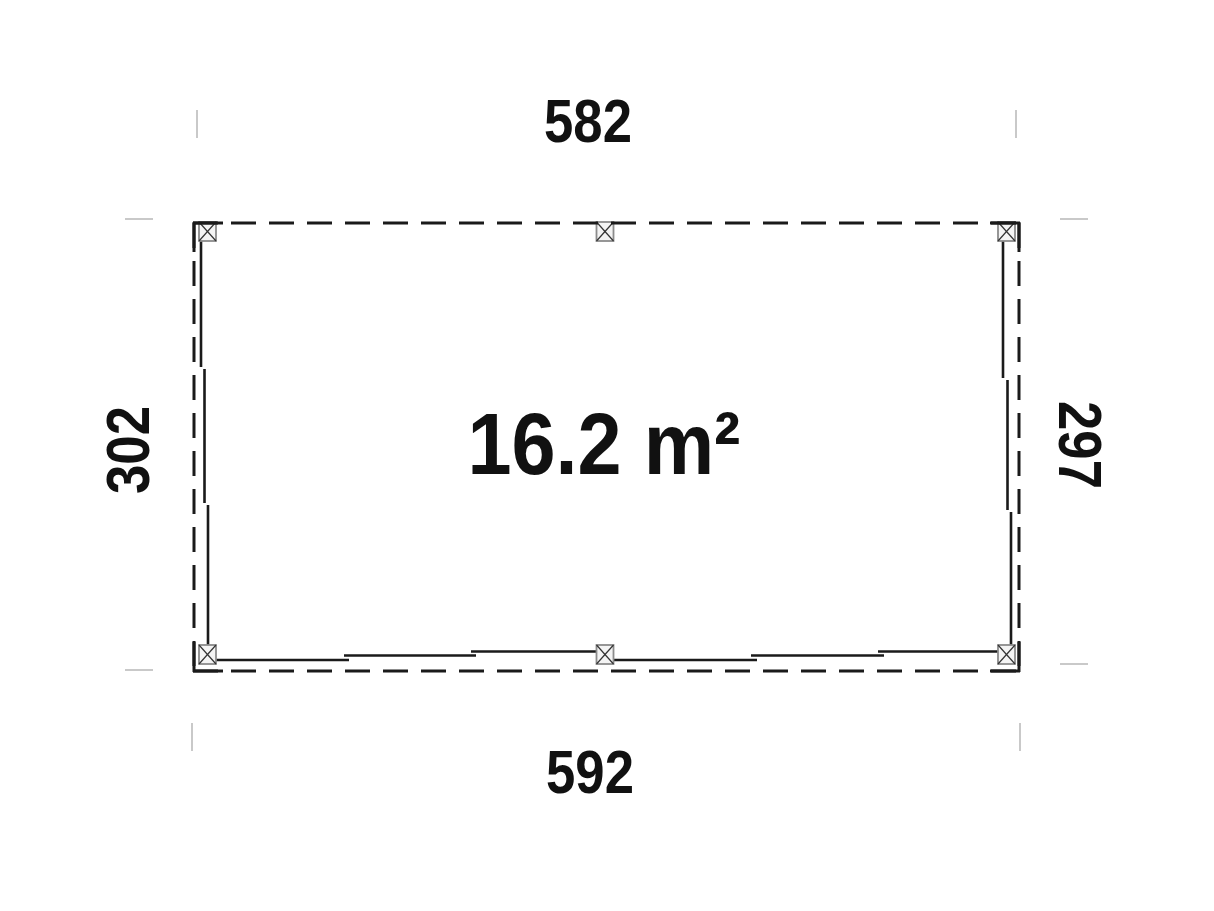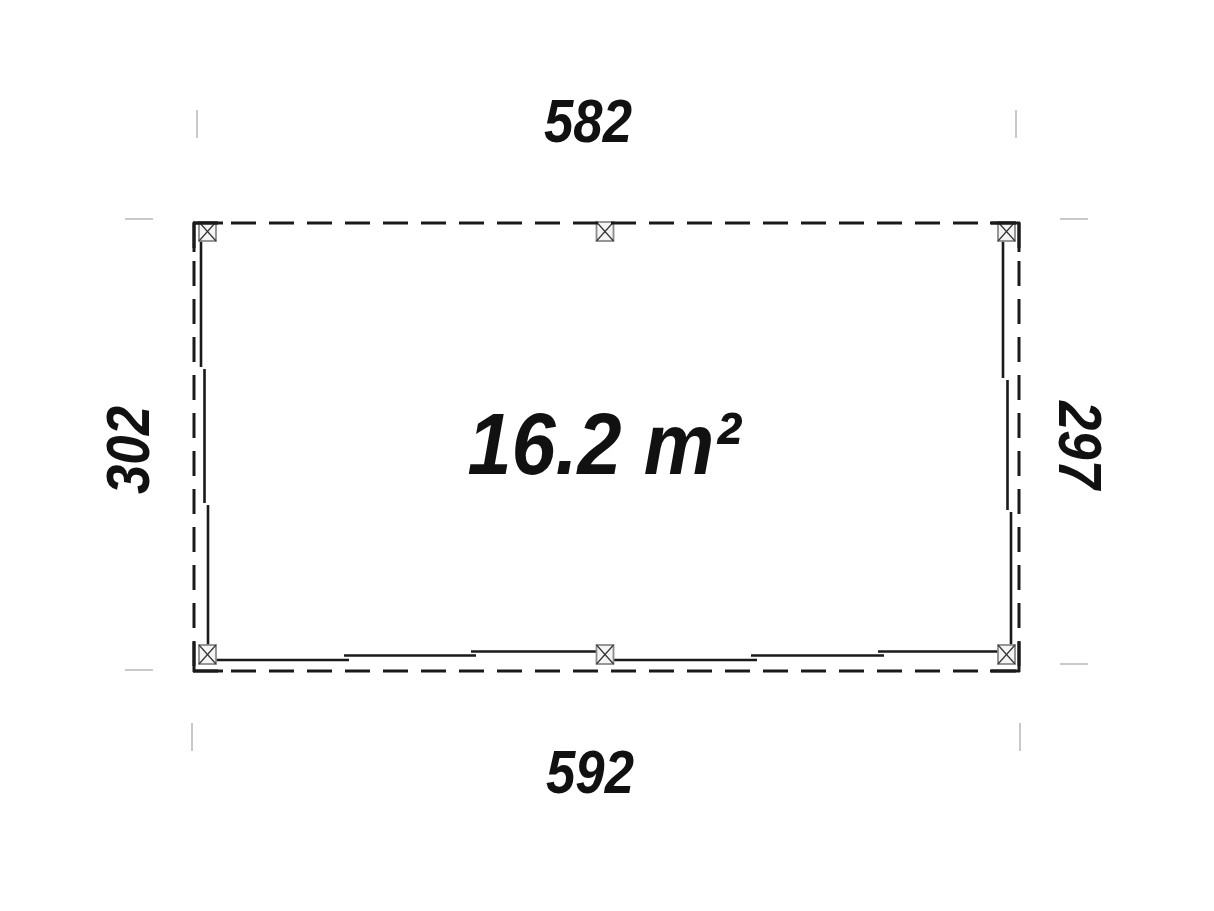--- a/index.html
+++ b/index.html
@@ -9,21 +9,20 @@
     width: 1214px;
     height: 911px;
     overflow: hidden;
   }
   .canvas {
     position: relative;
     width: 1214px;
     height: 747px;
     background: #ffffff;
     font-family: "Liberation Sans", sans-serif;
-    font-style: italic;
   }
   .plan-svg {
     position: absolute;
     left: 0;
     top: 0;
     width: 1214px;
     height: 911px;
     display: block;
   }
   .dim-label {

